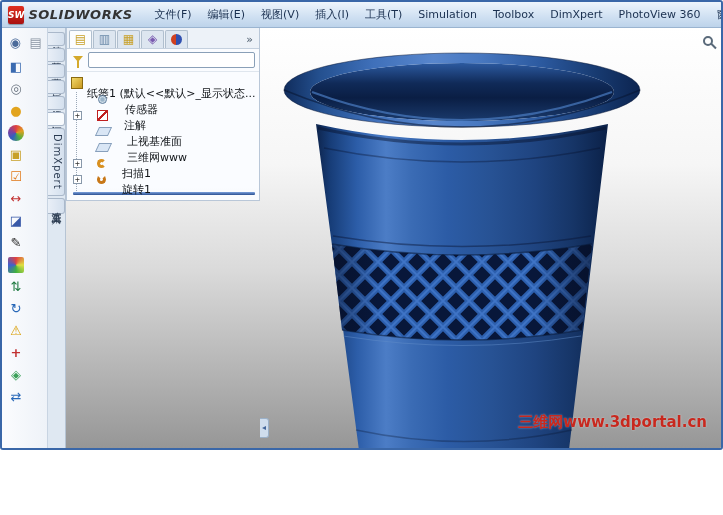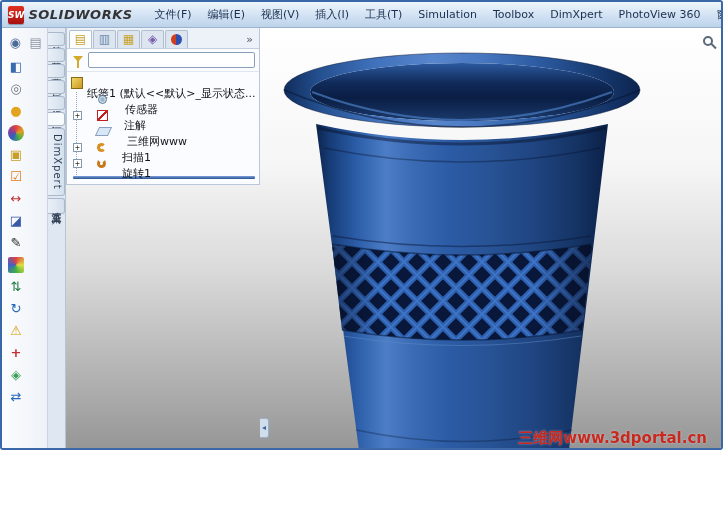--- a/index.html
+++ b/index.html
@@ -45,21 +45,21 @@
     writing-mode:vertical-rl; text-orientation:mixed;
     font-size:10px; color:#2a3a50; background:linear-gradient(90deg,#e9eff7,#d4e0ee);
     border:1px solid #aab8ca; border-left:none; border-radius:0 3px 3px 0;
     padding:5px 1px; margin-bottom:2px; text-align:center; letter-spacing:1px; cursor:pointer;
   }
   .vtab.active { background:#f8fbfe; font-weight:bold; }
   
   .viewport { position:relative; flex:1; overflow:hidden; }
   .viewport svg { position:absolute; inset:0; display:block; }
   .watermark {
-    position:absolute; right:14px; bottom:0; font:bold 15px "DejaVu Sans",sans-serif;
+    position:absolute; right:14px; bottom:16px; font:bold 15px "DejaVu Sans",sans-serif;
     color:#c8281e; text-shadow:0 0 2px rgba(255,255,255,.5); pointer-events:none;margin-top:9px;
   }
   .mag { position:absolute; top:8px; right:8px; width:10px; height:10px; border:2px solid #5a6a7a; border-radius:50%; cursor:pointer; }
   .mag::after { content:""; position:absolute; width:7px; height:2px; background:#5a6a7a; transform:rotate(45deg); right:-6px; bottom:-3px; }
   .splitter {
     position:absolute; left:194px; top:390px; width:9px; height:20px;
     background:#cfdded; border:1px solid #9ab0c8; border-left:none; border-radius:0 3px 3px 0;
     font-size:8px; line-height:18px; color:#44669a; text-align:center; cursor:pointer;
   }
   
@@ -267,20 +267,25 @@
             <span class="tlabel">传感器</span>
           </div>
           <div class="trow child">
             <span class="expand">+</span>
             <span class="ticon i-anno"></span>
             <span class="tlabel">注解</span>
           </div>
           <div class="trow child">
             <span class="expand none"></span>
             <span class="ticon i-plane"></span>
+            <span class="tlabel">上视基准面</span>
+          </div>
+          <div class="trow child">
+            <span class="expand none"></span>
+            <span class="ticon i-plane"></span>
             <span class="tlabel">三维网www</span>
           </div>
           <div class="trow child">
             <span class="expand">+</span>
             <span class="ticon i-sweep"></span>
             <span class="tlabel">扫描1</span>
           </div>
           <div class="trow child">
             <span class="expand">+</span>
             <span class="ticon i-rev"></span>

